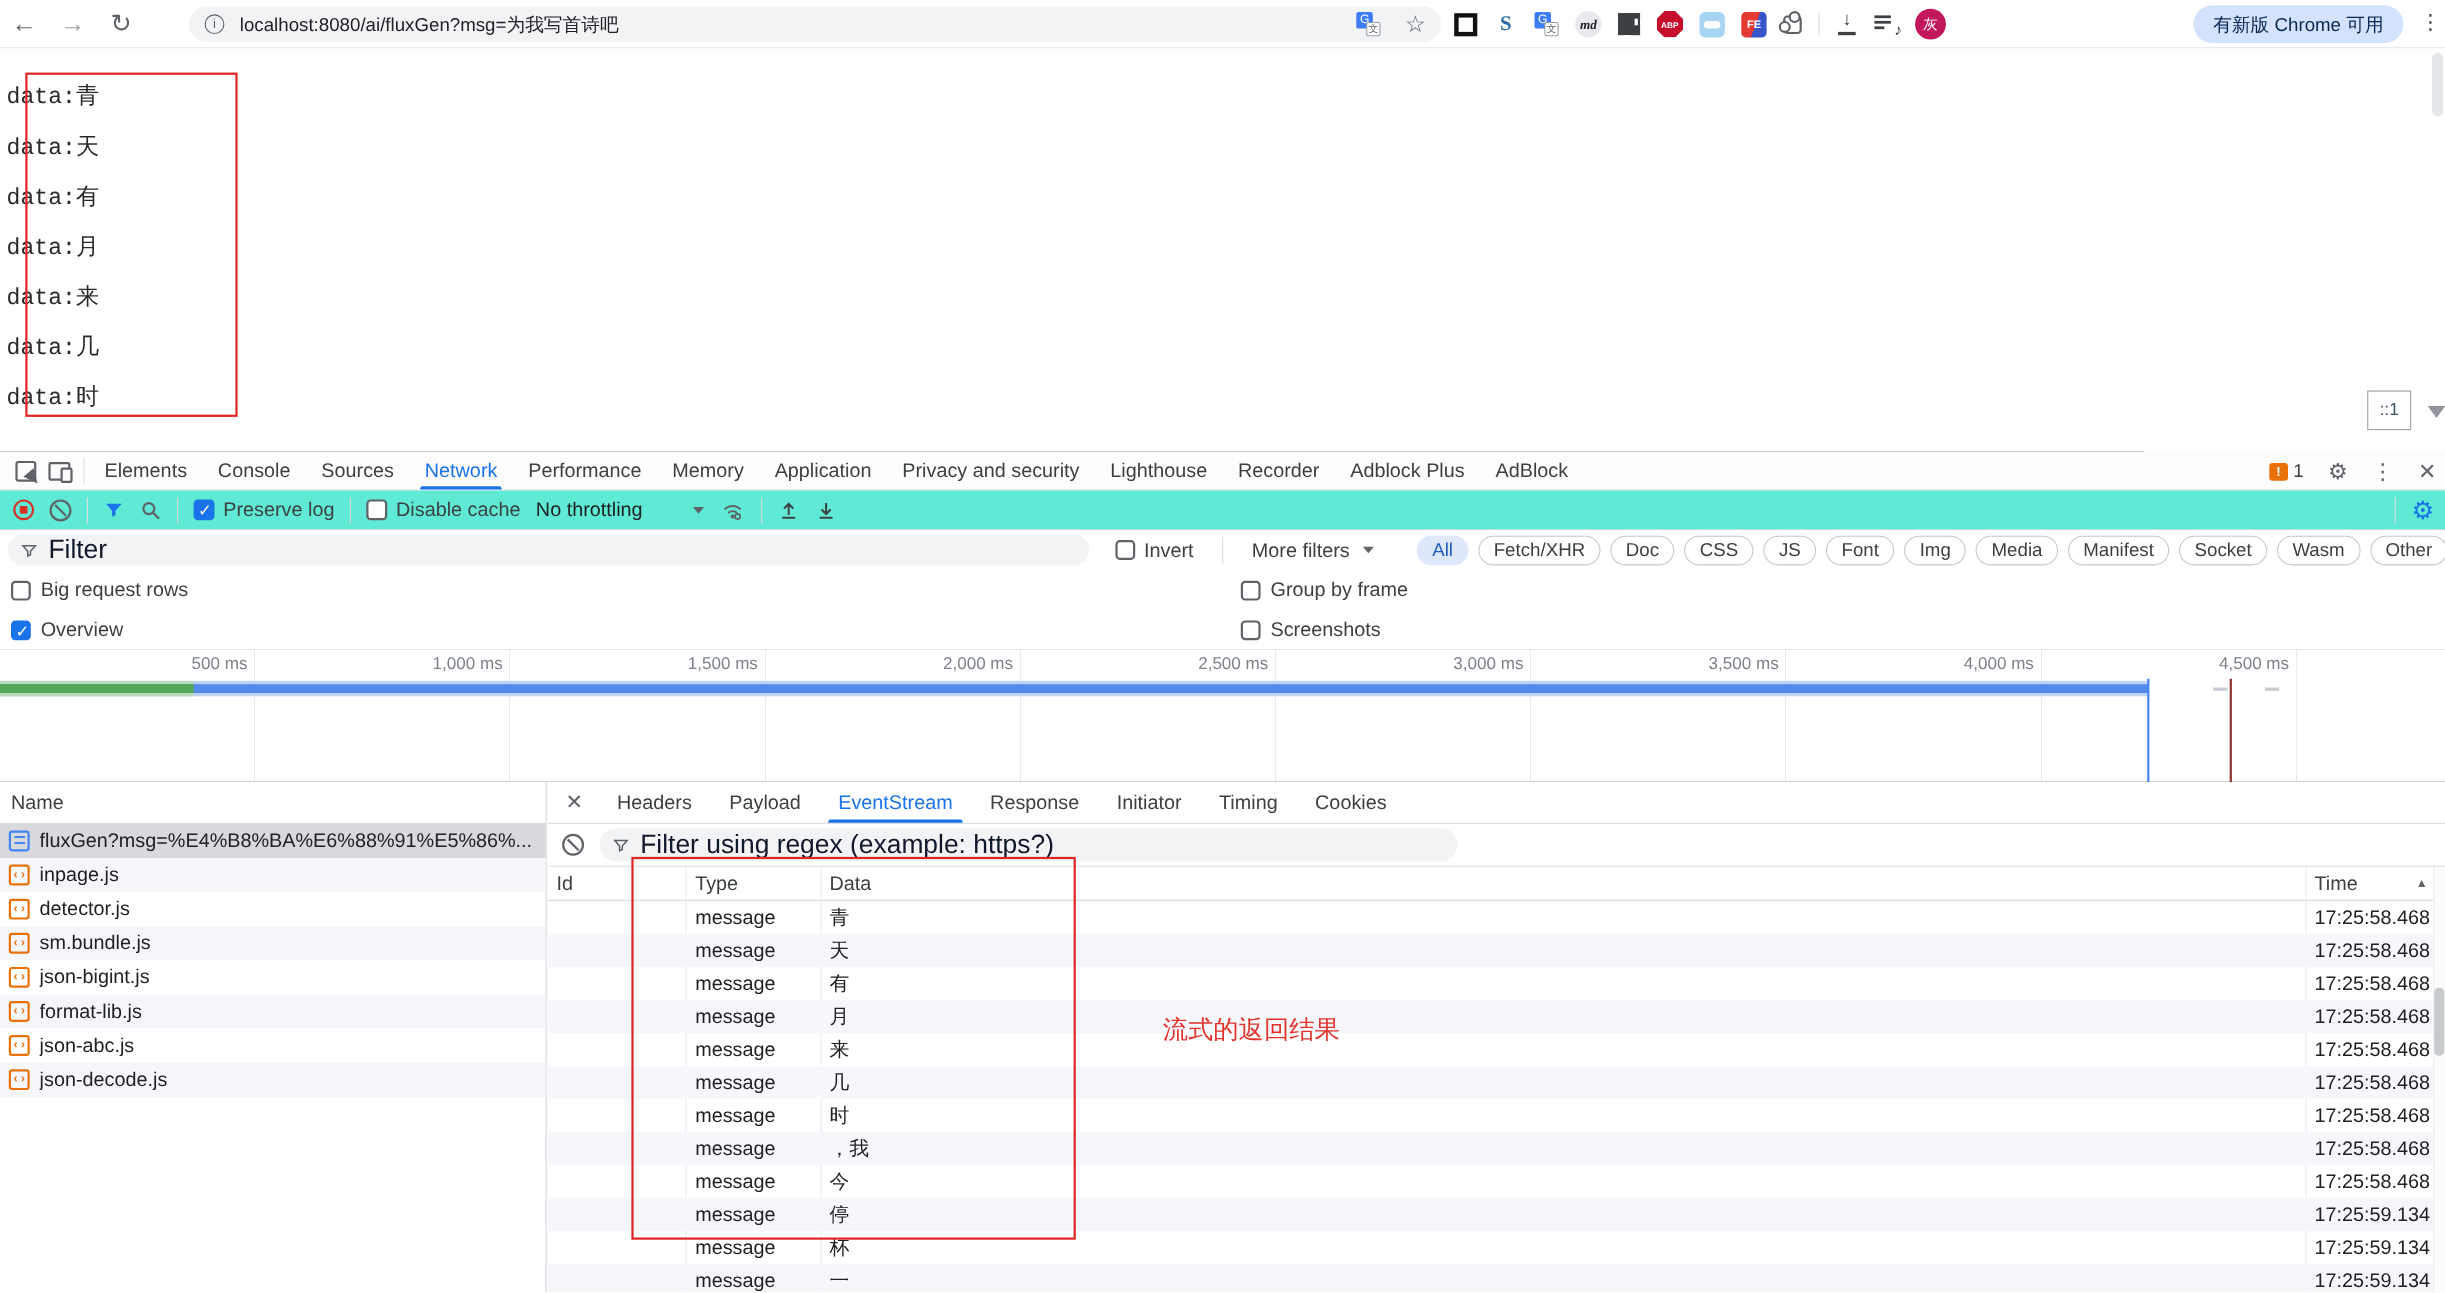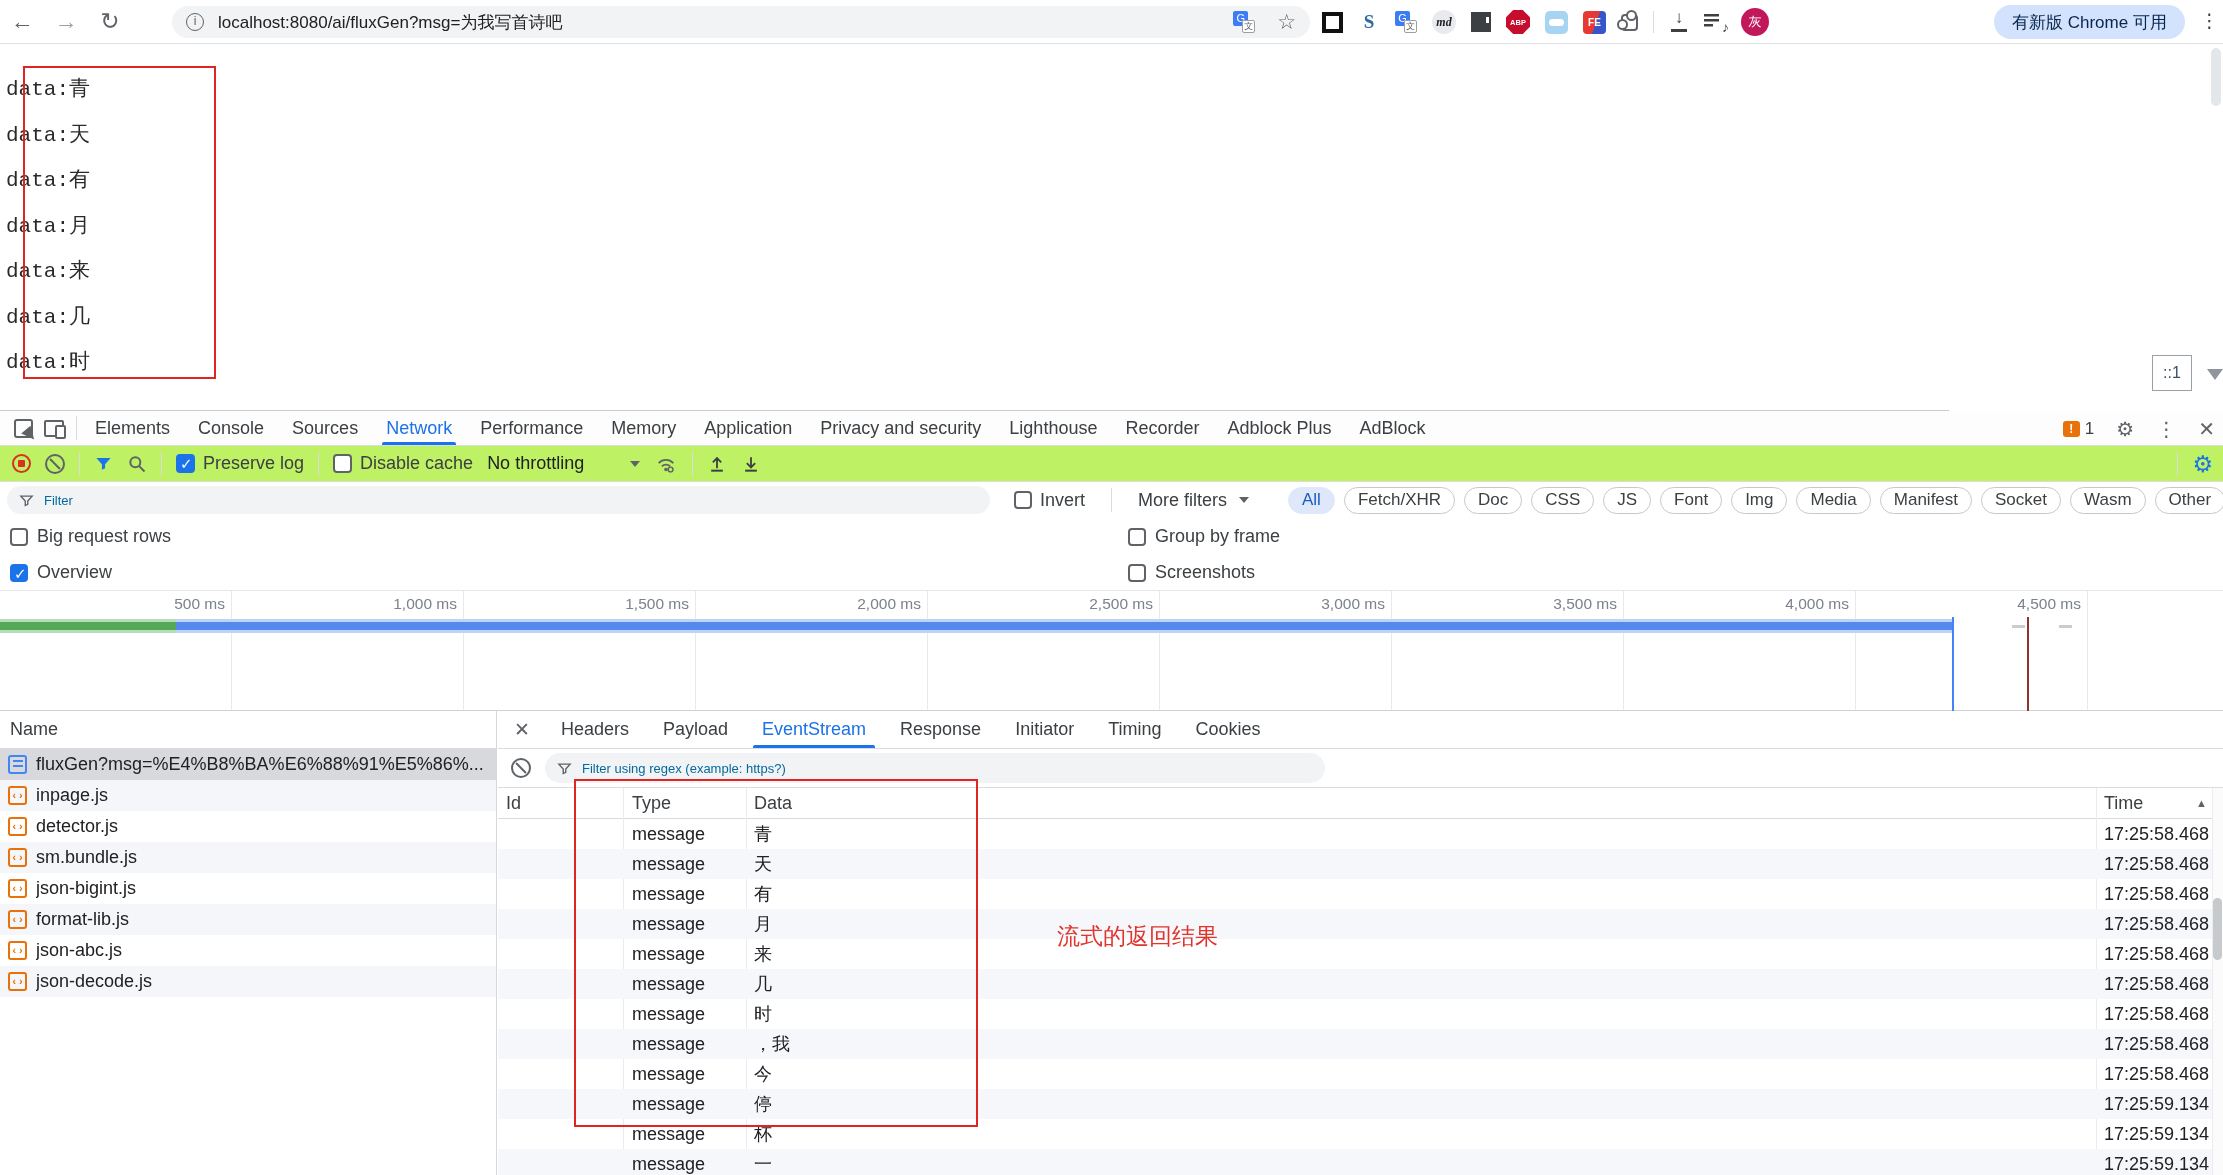--- a/index.html
+++ b/index.html
@@ -96,38 +96,38 @@
   .dt-tab.active{color:#1a73e8;}
   .dt-tab.active::after{content:"";position:absolute;left:10px;right:10px;bottom:0;height:3px;background:#1a73e8;border-radius:2px 2px 0 0;}
   .dt-right{position:absolute;right:8px;top:0;height:35px;display:flex;align-items:center;gap:22px;}
   .issues{display:flex;align-items:center;gap:5px;font-size:17px;color:#3c4043;}
   .issue-ico{width:17px;height:16px;background:#e8710a;border-radius:3px;color:#fff;font-size:12px;font-weight:bold;
     display:flex;align-items:center;justify-content:center;}
   .glyph-btn{font-size:20px;color:#5f6368;cursor:pointer;line-height:1;}
 
   
   .net-toolbar{position:absolute;left:0;top:35px;width:2223px;height:36px;border-bottom:1px solid #dadce0;
-    display:flex;align-items:center;gap:14px;padding-left:12px;background:#bef264;}
+    display:flex;align-items:center;gap:14px;padding-left:12px;background:#5eead4;}
   .tb-sep{width:1px;height:24px;background:#dadce0;}
   svg.ico{display:block;}
   .chk{width:19px;height:19px;border:2px solid #5f6368;border-radius:4px;background:#fff;flex:none;}
   .chk.on{background:#1a73e8;border-color:#1a73e8;position:relative;}
   .chk.on::after{content:"✓";position:absolute;left:2px;top:-1px;color:#fff;font-size:15px;font-weight:bold;}
   .tb-label{font-size:18px;color:#3c4043;margin-left:-6px;white-space:nowrap;}
   .throttle{display:flex;align-items:center;gap:10px;font-size:18px;color:#202124;}
   .caret{width:0;height:0;border-left:5px solid transparent;border-right:5px solid transparent;border-top:6px solid #5f6368;}
   .net-gear-right{position:absolute;right:10px;top:6px;display:flex;align-items:center;gap:14px;}
   .net-gear-right .sep{width:1px;height:24px;background:#dadce0;}
   .gear-blue{color:#1a73e8;font-size:23px;line-height:1;}
 
   
   .filter-row{position:absolute;left:0;top:71px;width:2223px;height:36px;display:flex;align-items:center;background:#fff;}
   .filter-pill{position:absolute;left:7px;top:4px;width:983px;height:28px;border-radius:14px;background:#f1f3f4;
     display:flex;align-items:center;padding:0 12px;gap:10px;}
-  .ph{font-size:13px;color:#0369a1;}
+  .ph{font-size:24px;color:#0f172a;}
   .invert{position:absolute;left:1014px;display:flex;align-items:center;gap:8px;font-size:18px;color:#3c4043;}
   .fr-sep{position:absolute;left:1111px;top:6px;width:1px;height:24px;background:#dadce0;}
   .morefilters{position:absolute;left:1138px;display:flex;align-items:center;gap:12px;font-size:18px;color:#3c4043;}
   .chips{position:absolute;left:1288px;display:flex;align-items:center;gap:9px;}
   .chip{height:27px;border:1px solid #c6c8cc;border-radius:14px;background:#fff;color:#3c4043;
     font-size:17px;display:flex;align-items:center;padding:0 13px;white-space:nowrap;cursor:pointer;}
   .chip.active{background:#dfe8fb;border-color:#dfe8fb;color:#1b5cbe;}
 
   
   .opt-row{position:absolute;left:0;width:2223px;height:36px;background:#fff;}

